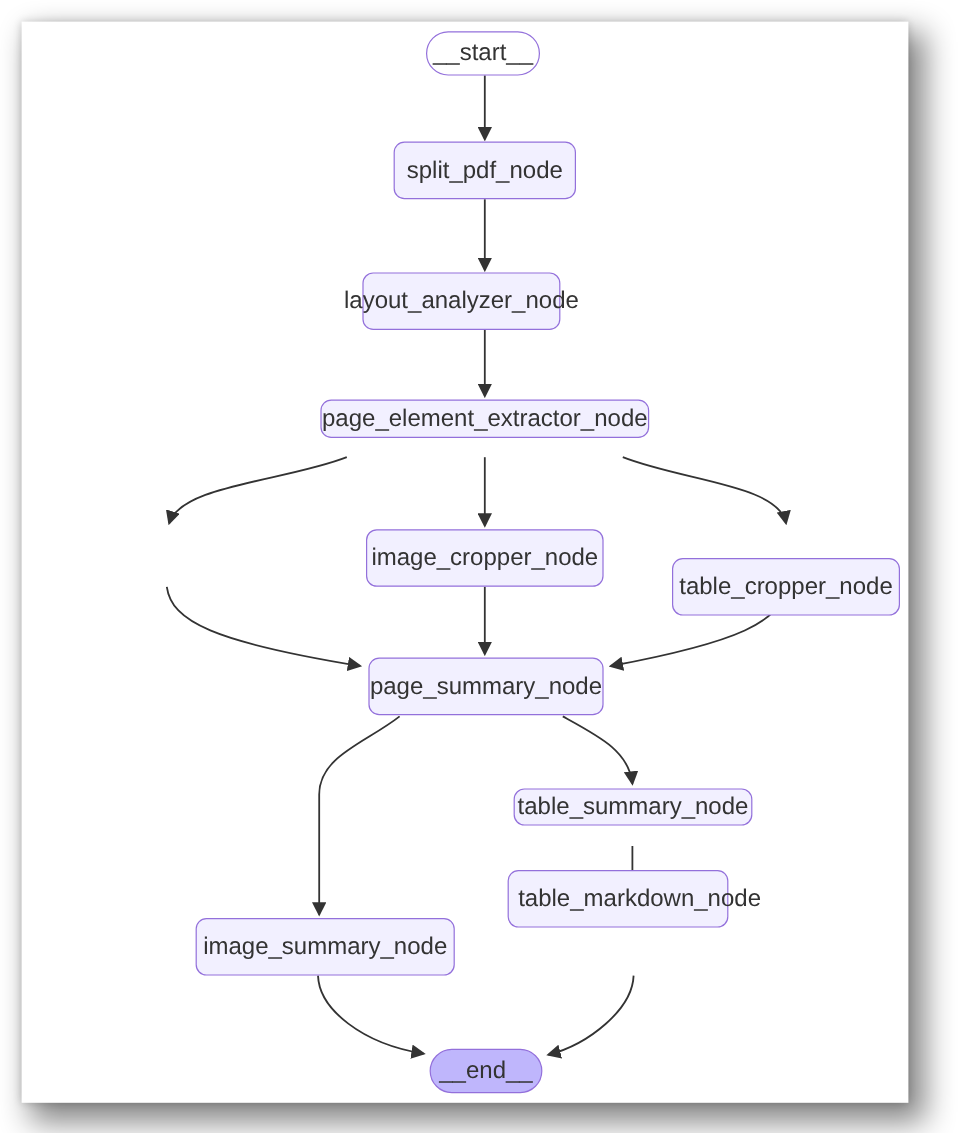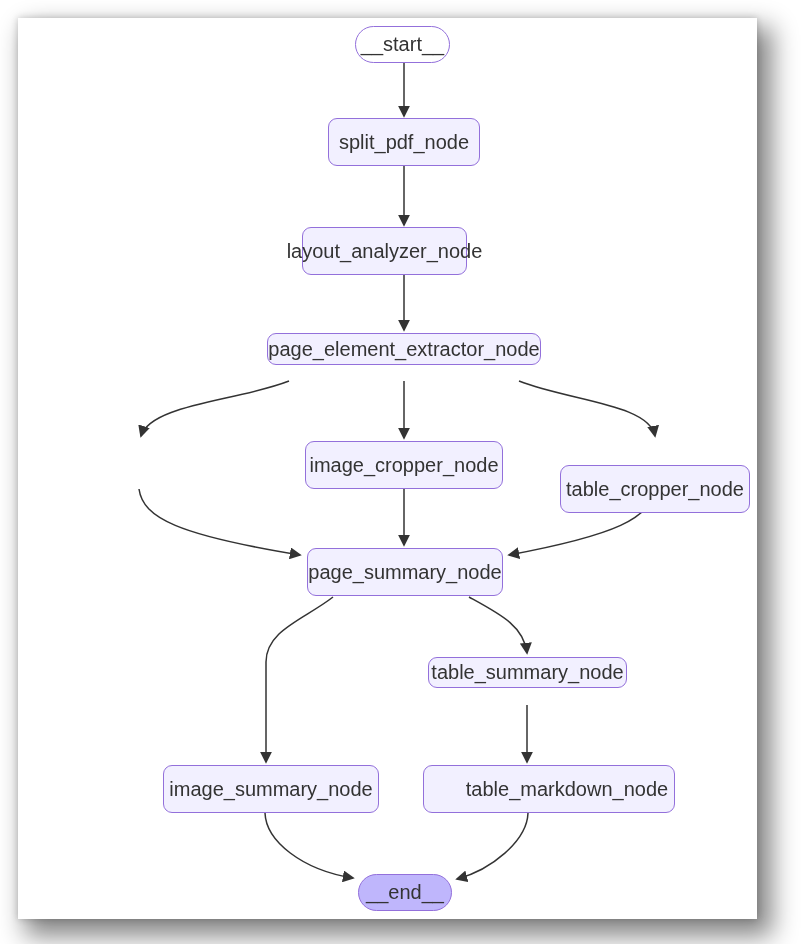--- a/index.html
+++ b/index.html
@@ -89,17 +89,17 @@
   <div class="node" style="left:287px; top:423px; width:198px; height:48px;">image_cropper_node</div>
 
   <div class="node" style="left:542px; top:423px; width:190px; height:48px;margin-top:24px;">table_cropper_node</div>
 
   <div class="node" style="left:289px; top:530px; width:196px; height:48px;">page_summary_node</div>
 
   <div class="node" style="left:410px; top:639px; width:199px; height:31px;">table_summary_node</div>
 
   <div class="node" style="left:145px; top:747px; width:216px; height:48px;">image_summary_node</div>
 
-  <div class="node" style="left:405px; top:747px; width:252px; height:48px;padding-left:36px;">table_markdown_node</div>
+  <div class="node" style="left:405px; top:707px; width:184px; height:48px;padding-left:36px;">table_markdown_node</div>
 
   <div class="node stadium end-node" style="left:340px; top:856px; width:94px; height:37px;">__end__</div>
 
 </div>
 
 </body></html>

